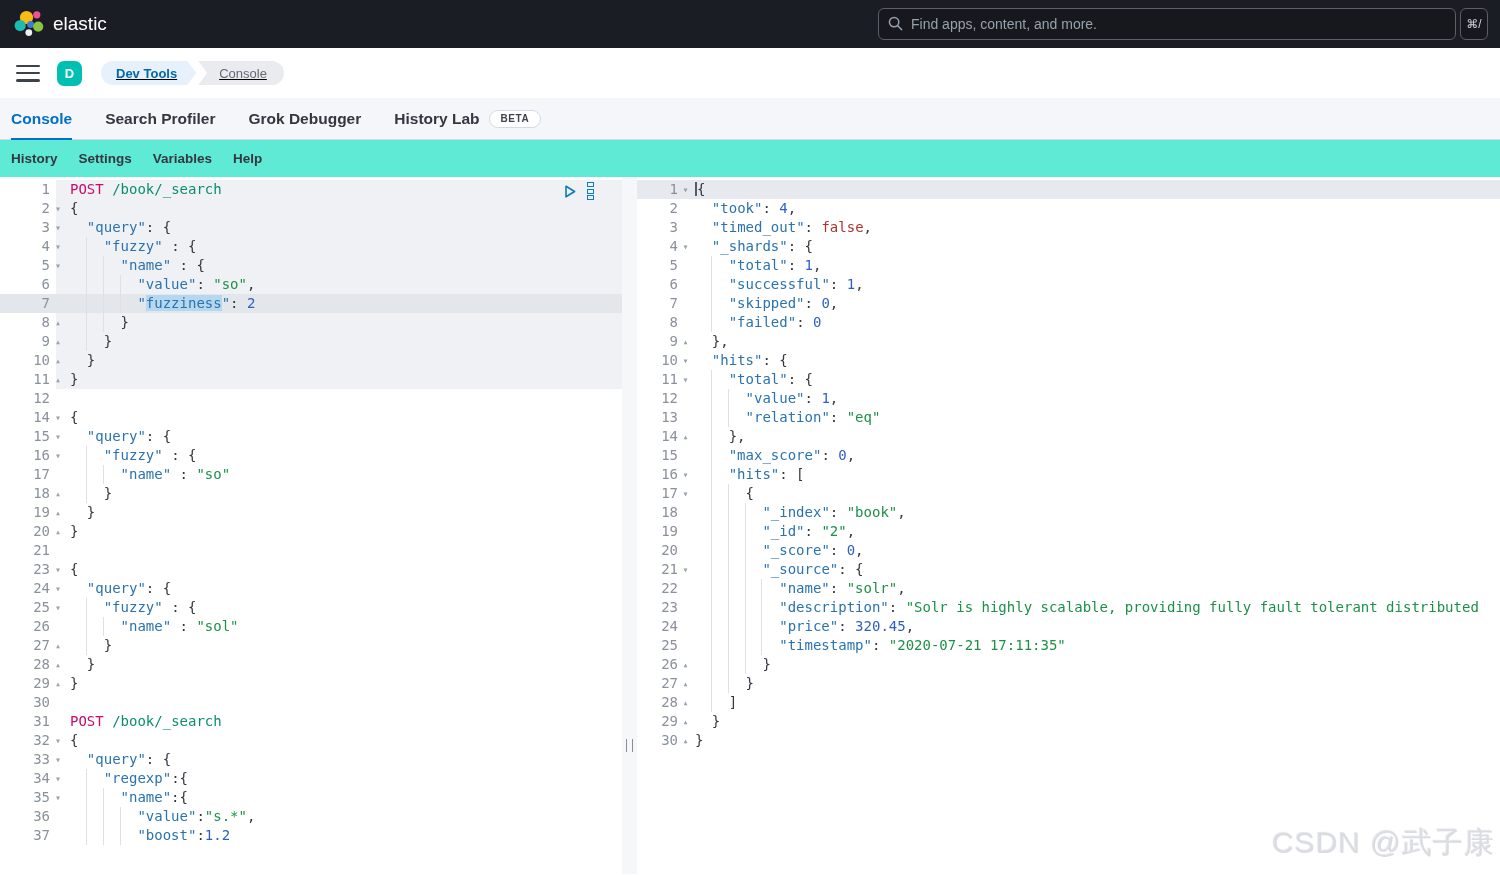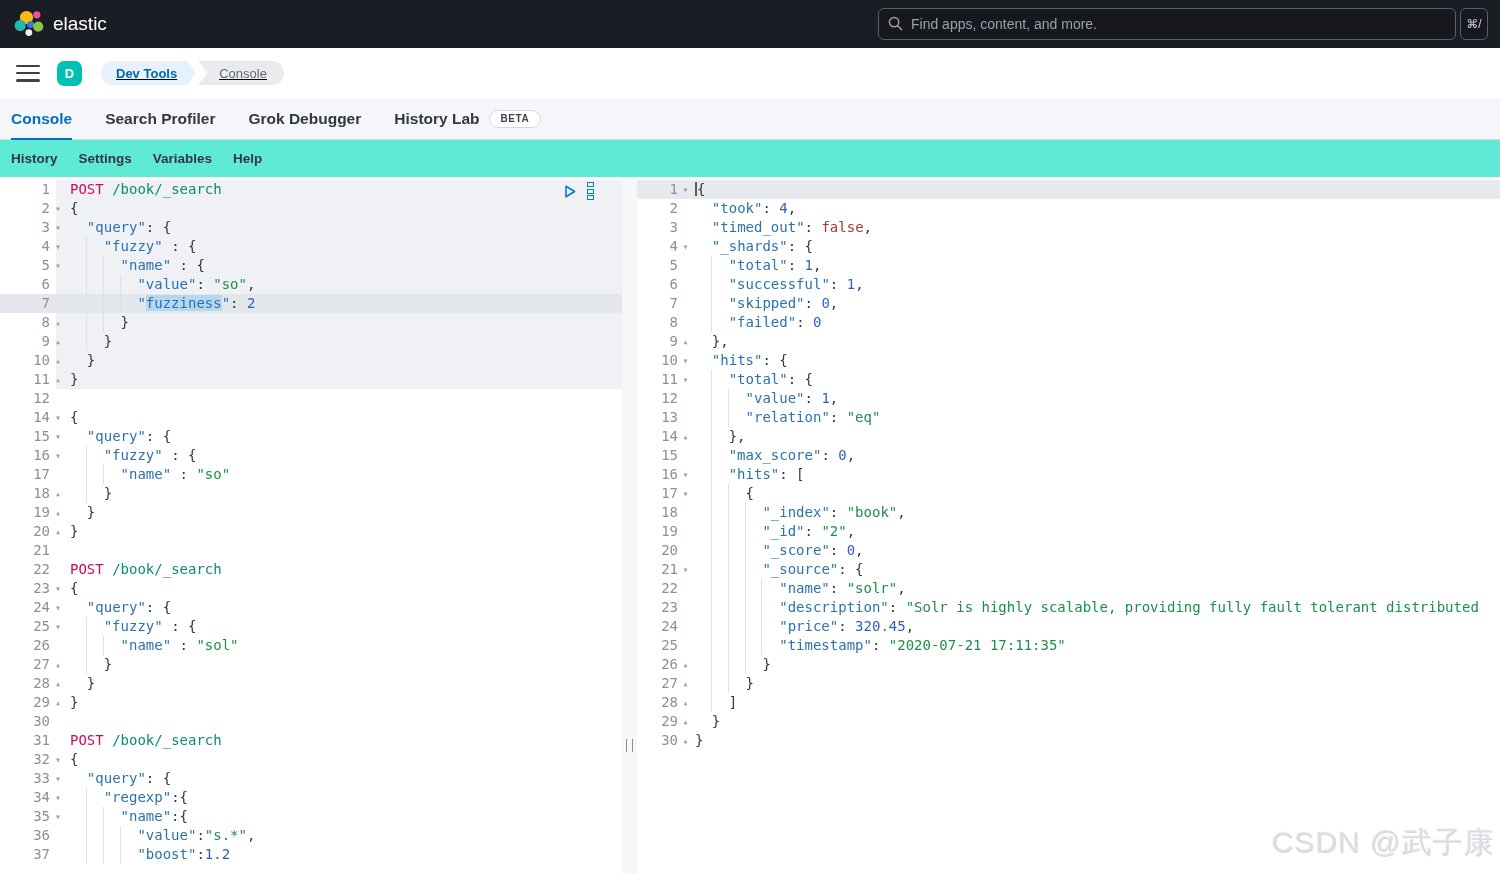--- a/index.html
+++ b/index.html
@@ -171,21 +171,20 @@
       <div class="row"><span class="ln">11</span><span class="fold">▴</span><span class="code"><span class="t-p">}</span></span></div>
       <div class="row"><span class="ln">12</span><span class="fold"></span><span class="code"></span></div>
       <div class="row"><span class="ln">14</span><span class="fold">▾</span><span class="code"><span class="t-p">{</span></span></div>
       <div class="row"><span class="ln">15</span><span class="fold">▾</span><span class="code"><span class="pad" style="width: 2ch;"></span><span class="t-k">"query"</span><span class="t-p">: {</span></span></div>
       <div class="row"><span class="ln">16</span><span class="fold">▾</span><span class="code"><span class="gc"></span><span class="pad" style="width: 2ch;"></span><span class="t-k">"fuzzy"</span><span class="t-p"> : {</span></span></div>
       <div class="row"><span class="ln">17</span><span class="fold"></span><span class="code"><span class="gc"></span><span class="gc"></span><span class="pad" style="width: 2ch;"></span><span class="t-k">"name"</span><span class="t-p"> : </span><span class="t-s">"so"</span></span></div>
       <div class="row"><span class="ln">18</span><span class="fold">▴</span><span class="code"><span class="gc"></span><span class="pad" style="width: 2ch;"></span><span class="t-p">}</span></span></div>
       <div class="row"><span class="ln">19</span><span class="fold">▴</span><span class="code"><span class="pad" style="width: 2ch;"></span><span class="t-p">}</span></span></div>
       <div class="row"><span class="ln">20</span><span class="fold">▴</span><span class="code"><span class="t-p">}</span></span></div>
       <div class="row"><span class="ln">21</span><span class="fold"></span><span class="code"></span></div>
-      <div class="row"><span class="ln">22</span><span class="fold"></span><span class="code"><span class="t-m">POST </span><span class="t-u">/book/_search</span></span></div>
       <div class="row"><span class="ln">23</span><span class="fold">▾</span><span class="code"><span class="t-p">{</span></span></div>
       <div class="row"><span class="ln">24</span><span class="fold">▾</span><span class="code"><span class="pad" style="width: 2ch;"></span><span class="t-k">"query"</span><span class="t-p">: {</span></span></div>
       <div class="row"><span class="ln">25</span><span class="fold">▾</span><span class="code"><span class="gc"></span><span class="pad" style="width: 2ch;"></span><span class="t-k">"fuzzy"</span><span class="t-p"> : {</span></span></div>
       <div class="row"><span class="ln">26</span><span class="fold"></span><span class="code"><span class="gc"></span><span class="gc"></span><span class="pad" style="width: 2ch;"></span><span class="t-k">"name"</span><span class="t-p"> : </span><span class="t-s">"sol"</span></span></div>
       <div class="row"><span class="ln">27</span><span class="fold">▴</span><span class="code"><span class="gc"></span><span class="pad" style="width: 2ch;"></span><span class="t-p">}</span></span></div>
       <div class="row"><span class="ln">28</span><span class="fold">▴</span><span class="code"><span class="pad" style="width: 2ch;"></span><span class="t-p">}</span></span></div>
       <div class="row"><span class="ln">29</span><span class="fold">▴</span><span class="code"><span class="t-p">}</span></span></div>
       <div class="row"><span class="ln">30</span><span class="fold"></span><span class="code"></span></div>
       <div class="row"><span class="ln">31</span><span class="fold"></span><span class="code"><span class="t-m">POST </span><span class="t-u">/book/_search</span></span></div>
       <div class="row"><span class="ln">32</span><span class="fold">▾</span><span class="code"><span class="t-p">{</span></span></div>

